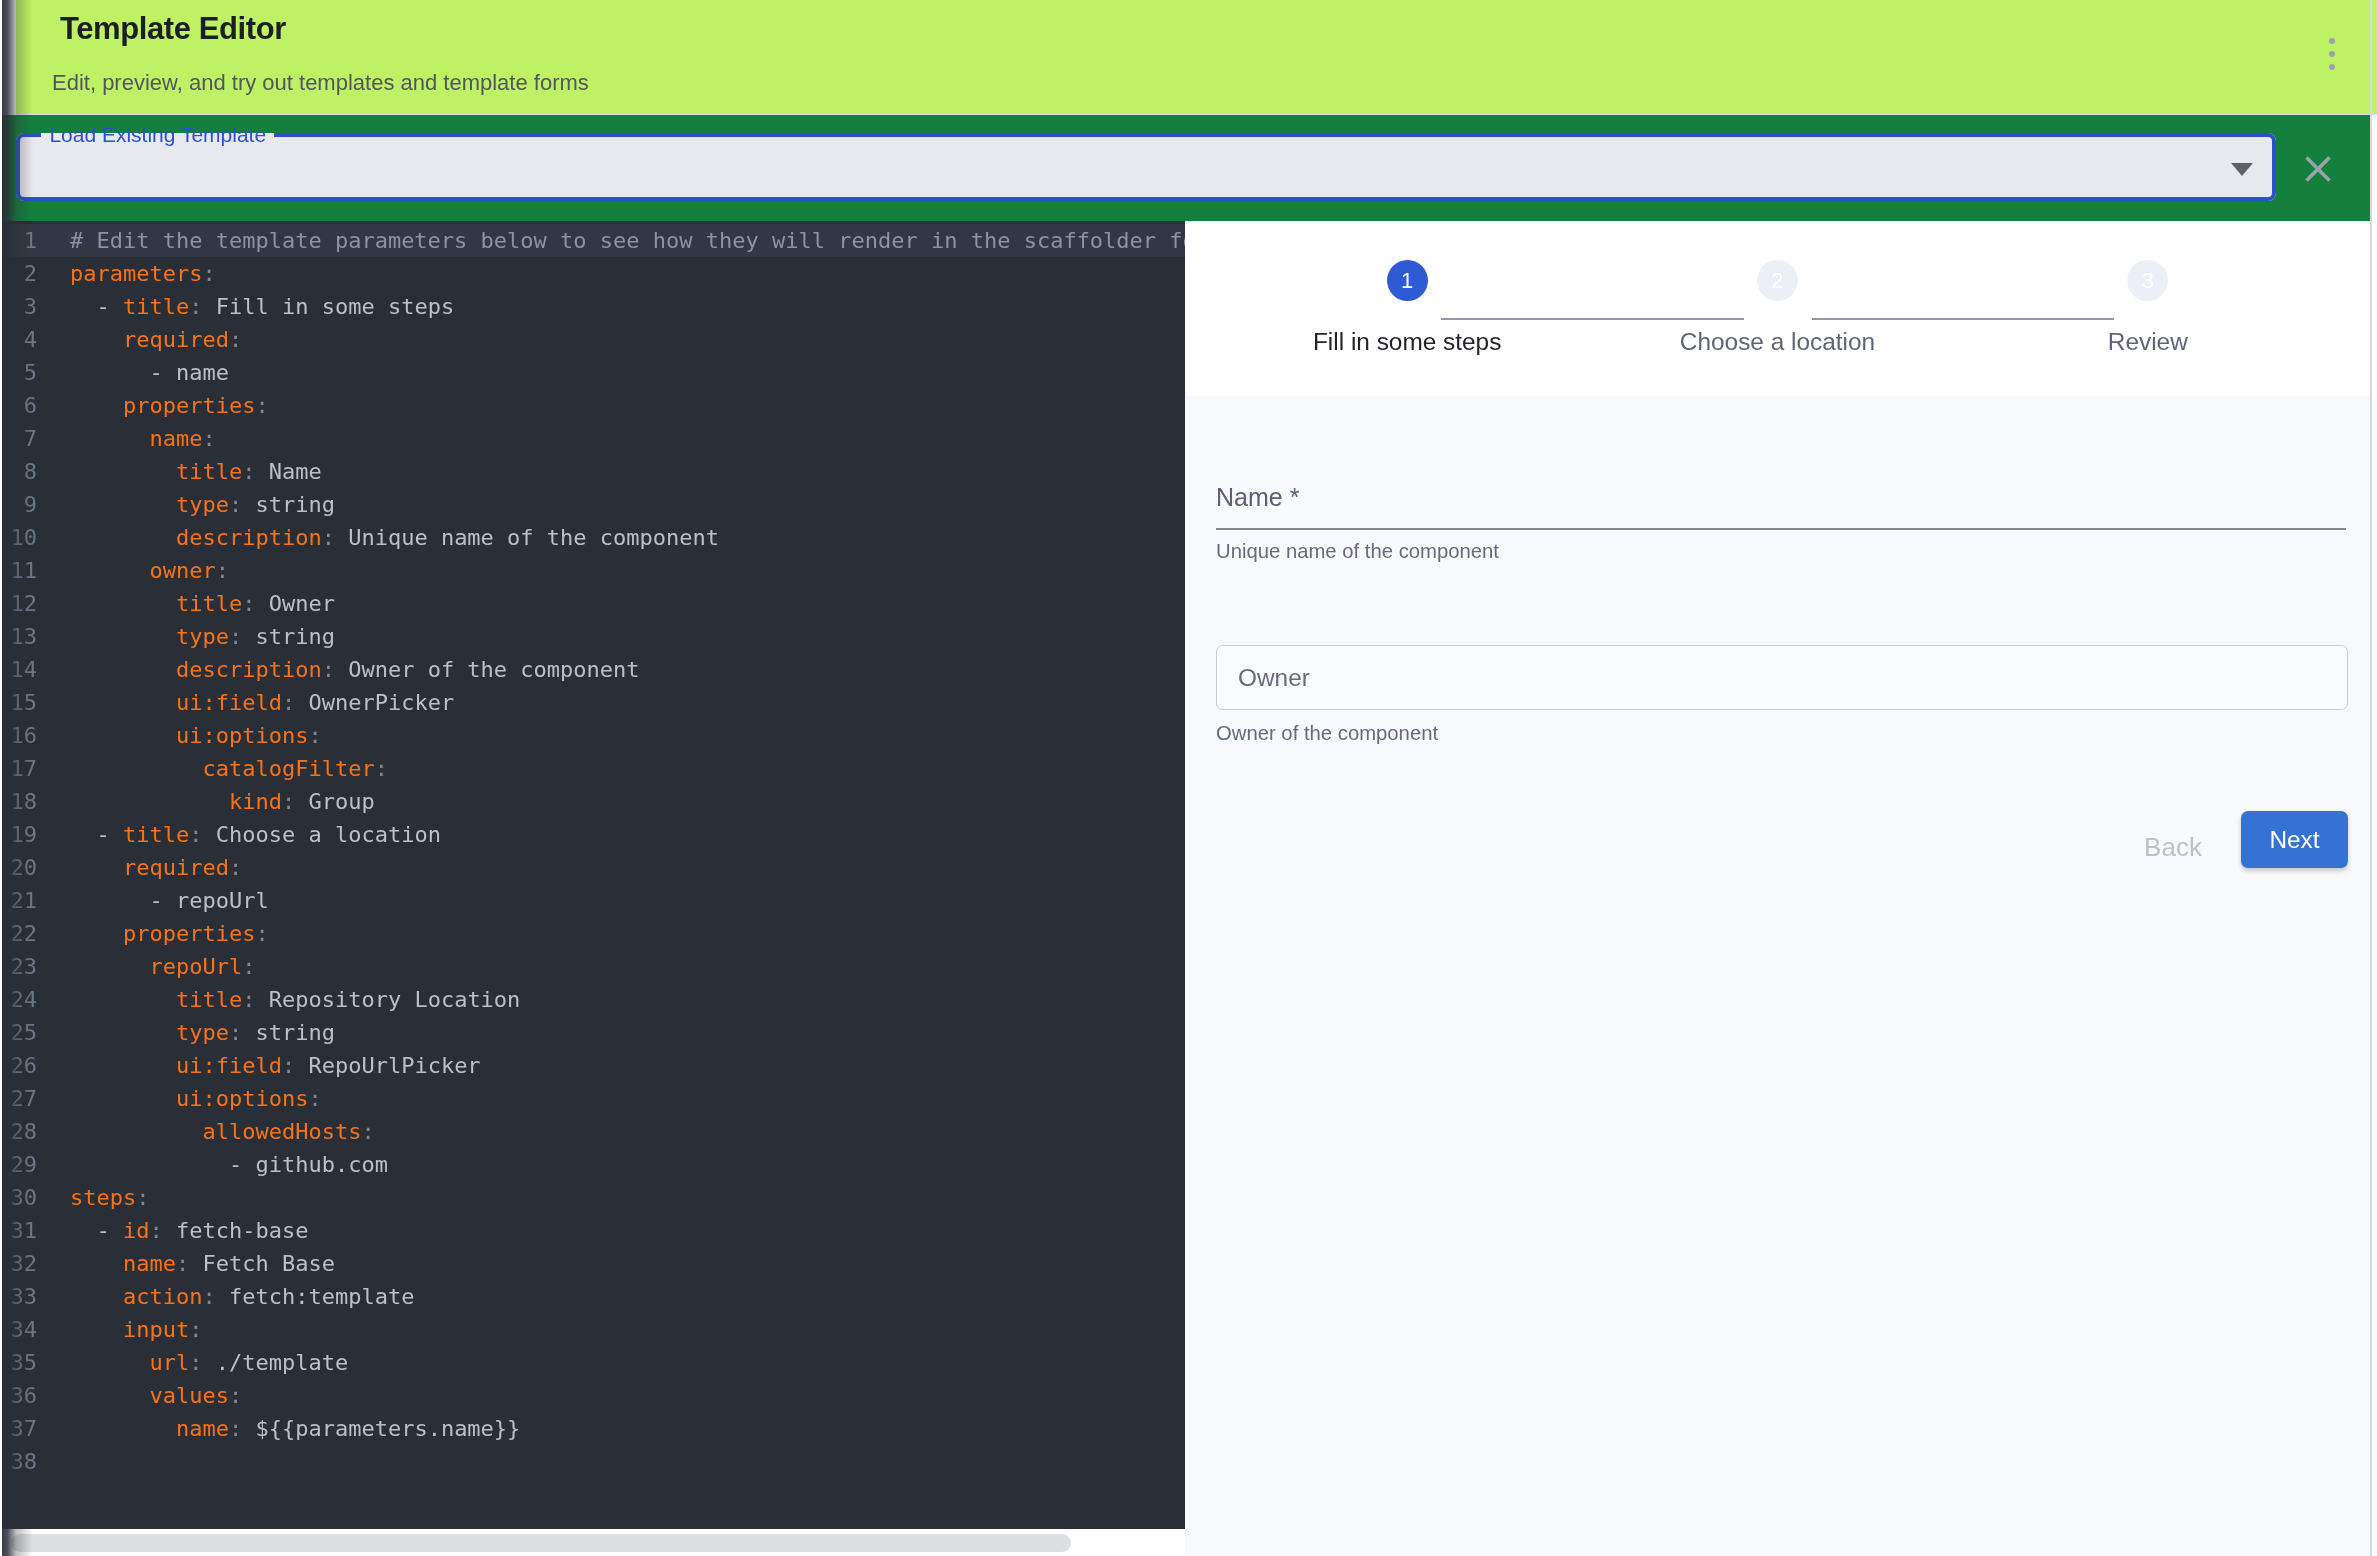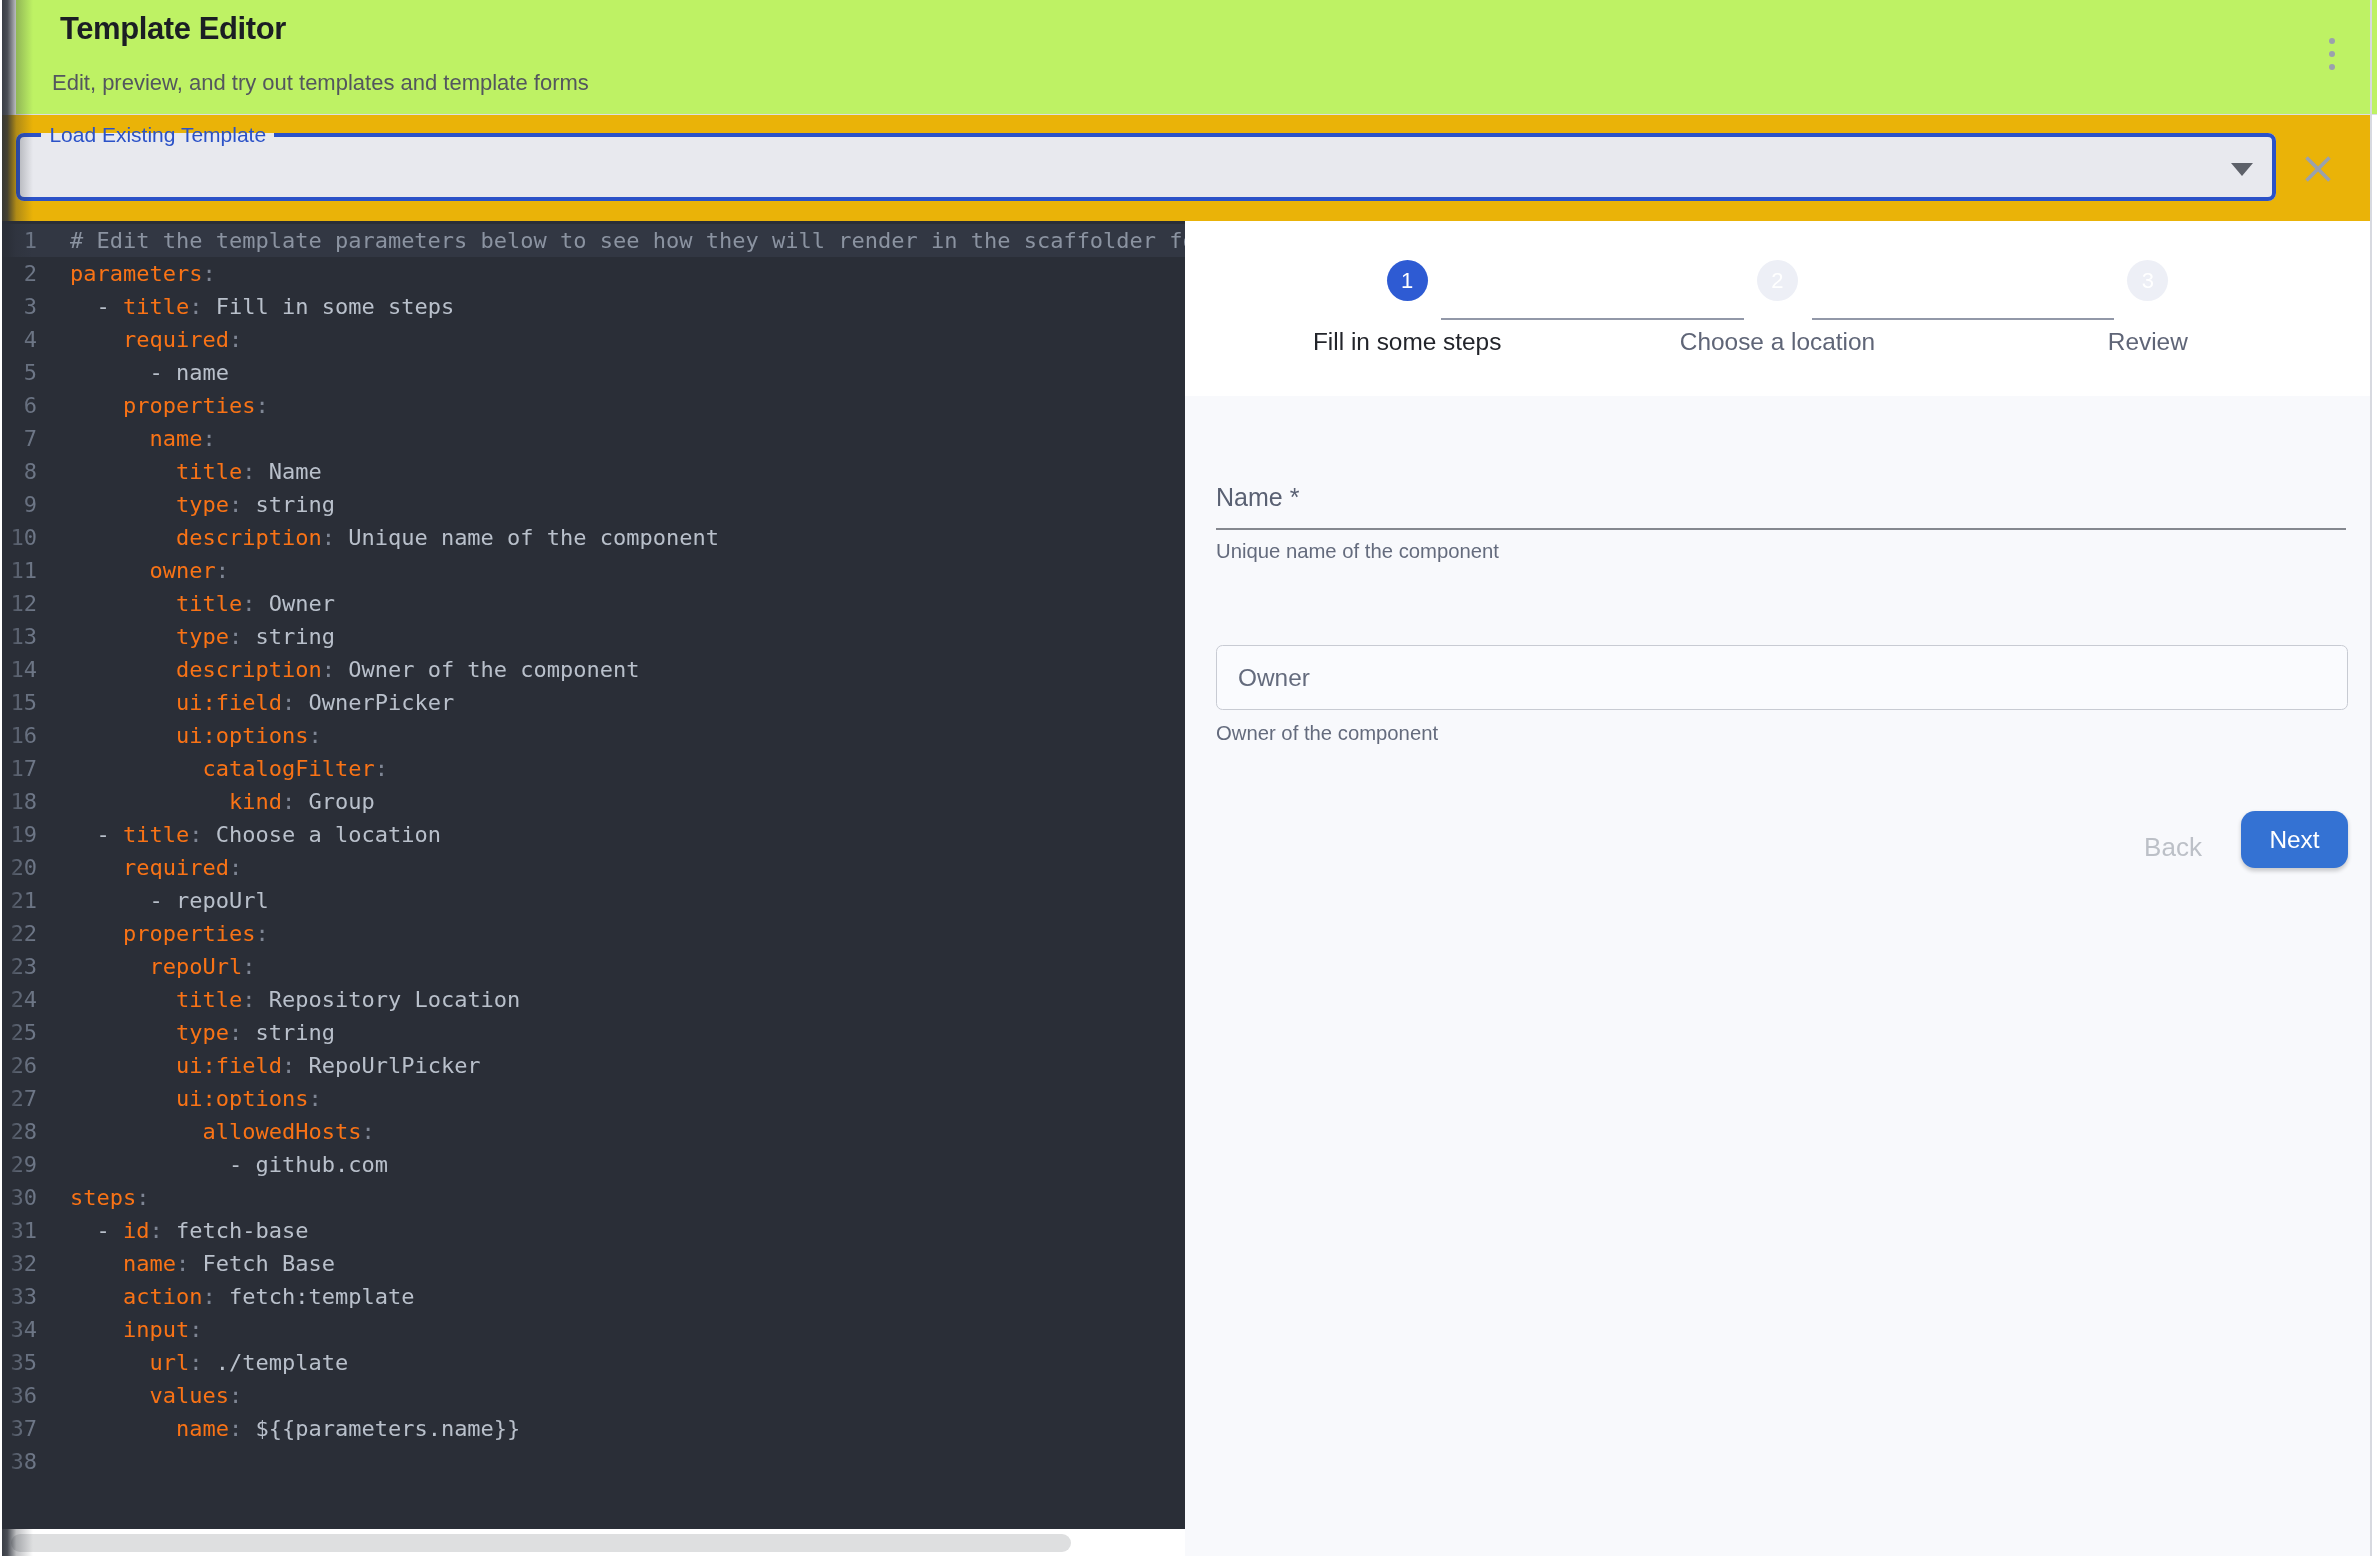--- a/index.html
+++ b/index.html
@@ -10,21 +10,21 @@
   .header{position:absolute;left:0;top:0;width:2370px;height:114px;background:#bef264;
           border-bottom:1.6px solid #dcdfe5;margin-left:16px;}
   .page-title{position:absolute;left:44px;top:11.4px;font-size:31px;font-weight:700;
               color:#1b1e24;letter-spacing:-0.4px;}
   .page-subtitle{position:absolute;left:36px;top:70px;font-size:22px;color:#53565e;}
   .kebab{position:absolute;left:2295px;top:31px;width:42px;height:46px;display:flex;
          flex-direction:column;align-items:center;justify-content:center;gap:6.5px;cursor:pointer;}
   .kebab .dot{width:6.5px;height:6.5px;border-radius:50%;background:#9ba1ad;}
 
   
-  .toolbar{position:absolute;left:0;top:115px;width:2370px;height:106px;background:#eab308;}
+  .toolbar{position:absolute;left:0;top:115px;width:2370px;height:106px;background:#15803d;}
   fieldset.load-select{position:absolute;left:16.3px;top:8.1px;width:2260px;height:78px;
         box-sizing:border-box;border:4.1px solid var(--accent);border-radius:8.1px;
         background:#e8e9ee;margin:0;padding:0;cursor:pointer;}
   fieldset.load-select legend{margin-left:21px;padding:0 8.1px;font-size:21px;color:var(--accent);}
   .select-value{position:absolute;left:24.4px;top:24.4px;font-size:23px;color:#3a3d44;}
   .select-arrow{position:absolute;left:2231px;top:48px;width:0;height:0;
         border-left:11.4px solid transparent;border-right:11.4px solid transparent;
         border-top:13px solid #5d6169;}
   .clear-btn{position:absolute;left:2300px;top:36px;width:36px;height:36px;cursor:pointer;}
 
@@ -69,21 +69,21 @@
         box-sizing:border-box;border:1.6px solid #c8cbd3;border-radius:6.5px;background:#fafbfe;
         display:flex;align-items:center;cursor:text;}
   .owner-label{margin-left:21px;font-size:24.4px;color:#646b7d;}
   .owner-helper{position:absolute;left:31px;top:501px;font-size:20.3px;color:#646b7d;}
 
   
   .back-btn{position:absolute;left:939px;top:602px;width:98px;height:49px;border:none;
         background:transparent;font-family:inherit;font-size:26px;font-weight:500;
         color:#bcc0c7;cursor:default;}
   .next-btn{position:absolute;left:1056px;top:590px;width:107px;height:57px;border:none;
-        border-radius:14px;background:var(--accent3);color:#fff;font-family:inherit;
+        border-radius:7px;background:var(--accent3);color:#fff;font-family:inherit;
         font-size:24.4px;font-weight:500;cursor:pointer;
         box-shadow:0 2.4px 4.1px rgba(0,0,0,0.2);}
 
   
   .right-edge{position:absolute;left:2370px;top:0;width:2.4px;height:1556px;background:#d7d9e0;}
   .left-shadow{position:absolute;left:0;top:0;width:33px;height:1556px;pointer-events:none;z-index:60;
         background:linear-gradient(90deg,#ffffff 0px,#ffffff 1.6px,rgba(42,46,55,0.92) 2.4px,
                    rgba(42,46,55,0.85) 7.3px,rgba(42,46,55,0.30) 16.3px,rgba(42,46,55,0) 33px);}
 </style>
 </head>

